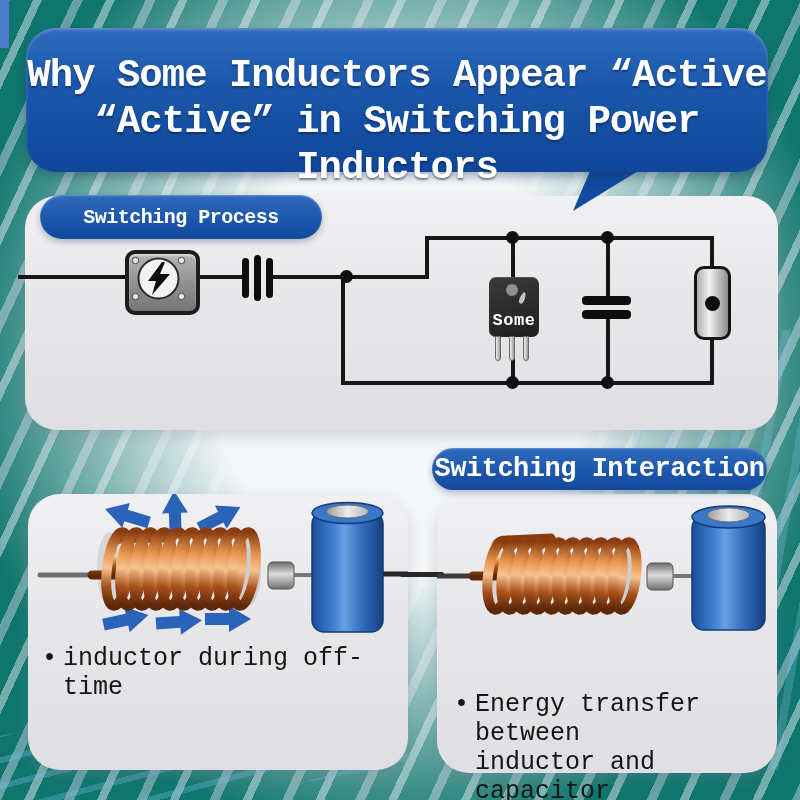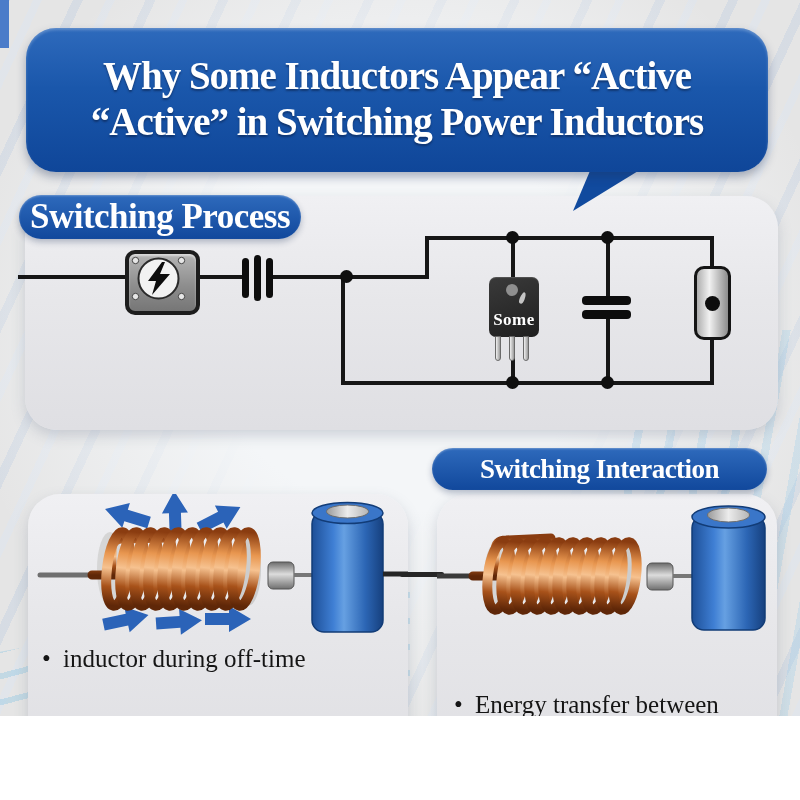--- a/index.html
+++ b/index.html
@@ -1,19 +1,19 @@
 <!DOCTYPE html>
 <html><head>
 <meta charset="utf-8">
 <style>
   html,body { margin:0; padding:0; }
   .stage {
-    position:relative; width:800px; height:716px; overflow:hidden;
-    background:#e5e5e5;
-    font-family:Liberation Serif, serif;
+    position:relative; width:800px; height:800px; overflow:hidden;
+    background:#0f766e;
+    font-family:Liberation Mono, monospace;
   }
   
   .streaks {
     position:absolute; inset:0;
     background:repeating-linear-gradient(115deg,
       rgba(198,210,226,.48) 0 9px, rgba(255,255,255,0) 9px 30px,
       rgba(221,229,240,.5) 30px 38px, rgba(255,255,255,0) 38px 66px);
   }
   .streak-fade { position:absolute; inset:0;
     background:radial-gradient(ellipse at 50% 45%, #f4f6f8 34%, rgba(244,246,248,0) 78%); }
@@ -42,21 +42,21 @@
     background:linear-gradient(180deg,#f0f0f3 0%, #e7e7ea 45%, #dfdfe3 100%);
     box-shadow:0 6px 14px rgba(120,130,150,.30); }
   #panel-switching   { left:25px;  top:196px; width:753px; height:234px; }
   #panel-inductor    { left:28px;  top:494px; width:380px; height:276px; }
   #panel-interaction { left:437px; top:494px; width:340px; height:279px; }
 
   .pill { position:absolute; z-index:6; border-radius:23px; color:#fff; font-weight:bold;
     display:flex; align-items:center; justify-content:center; letter-spacing:-.5px;
     background:linear-gradient(180deg,#2e6abc,#11489c);
     box-shadow:0 3px 6px rgba(30,50,90,.3), inset 0 1px 2px rgba(255,255,255,.3); }
-  #pill-switching   { left:19px;  top:195px; width:282px; height:44px; font-size:35px; }
+  #pill-switching   { left:40px;  top:195px; width:282px; height:44px; font-size:20px; }
   #pill-inductor    { left:25px;  top:445px; width:277px; height:44px; font-size:28px; }
   #pill-interaction { left:432px; top:448px; width:335px; height:42px; font-size:27px; }
 
   
   .wire { position:absolute; background:#161616; z-index:3; }
   .dot  { position:absolute; width:13px; height:13px; border-radius:50%; background:#0f0f0f; z-index:3; }
 
   .switch { position:absolute; left:125px; top:250px; width:67px; height:57px; z-index:3;
     border:4px solid #1d1d1d; border-radius:10px;
     background:linear-gradient(180deg,#b5b5b5,#8e8e8e 55%,#767676);

